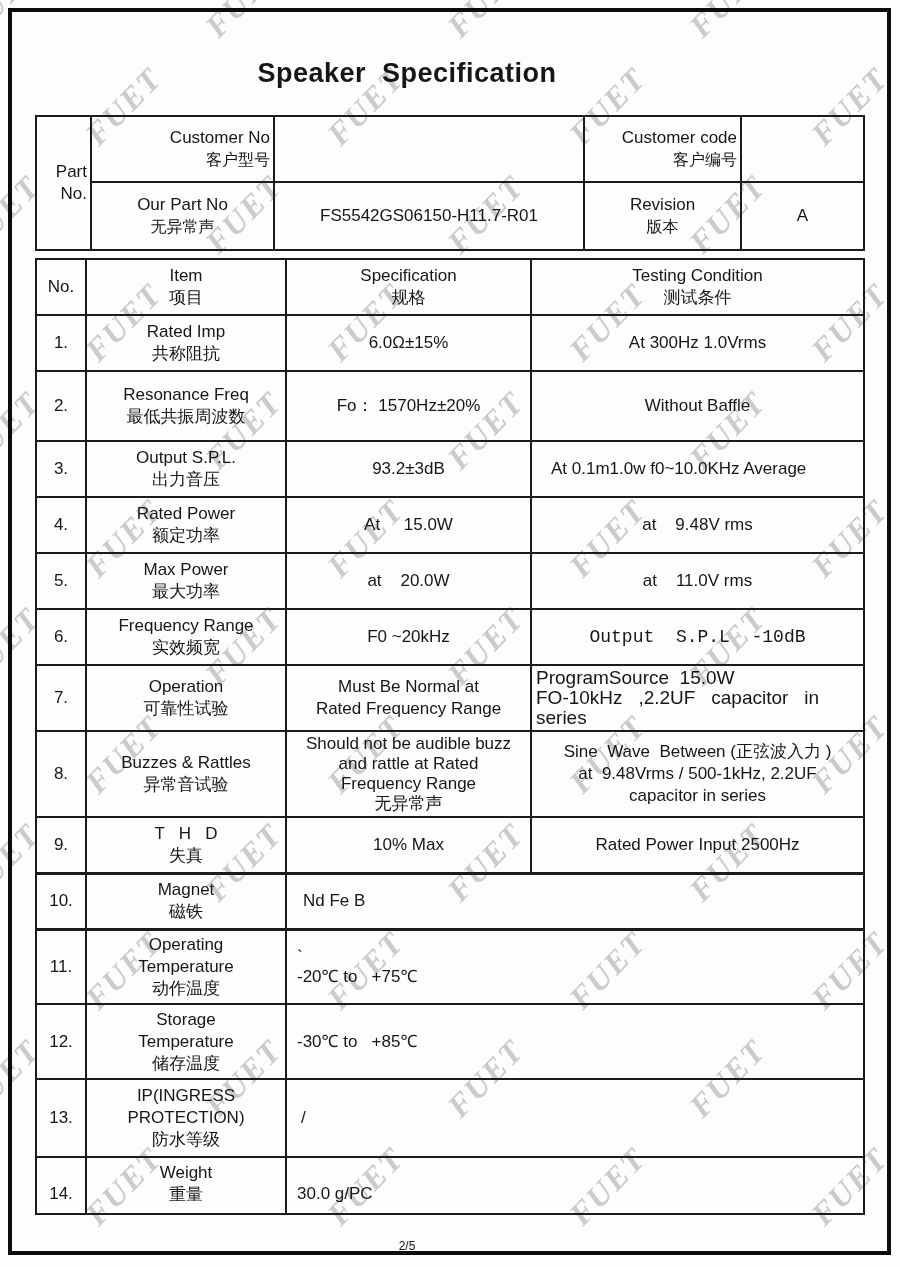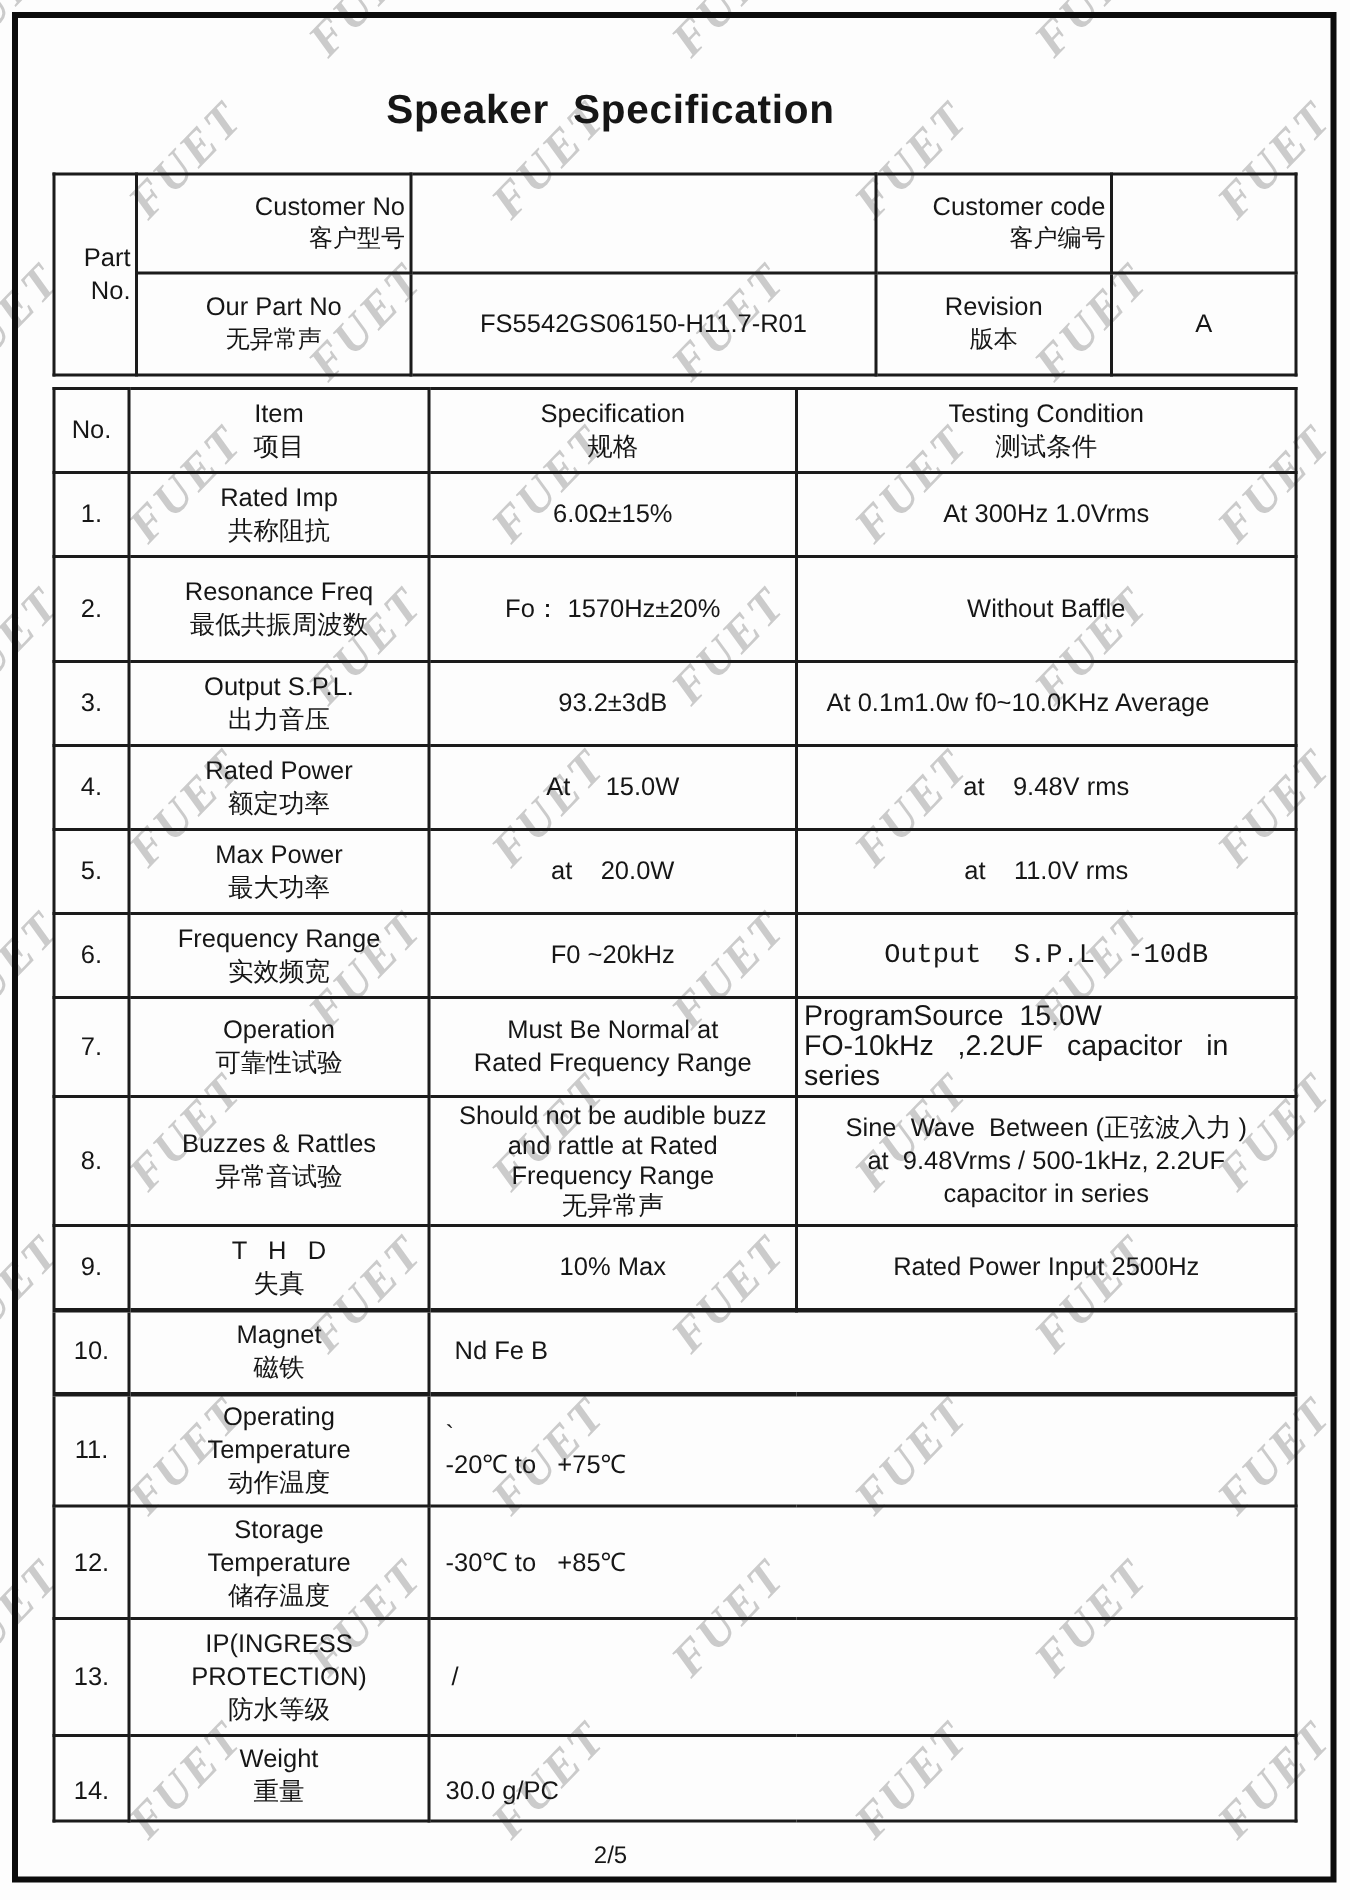--- a/index.html
+++ b/index.html
@@ -34,21 +34,21 @@
   .hdr .r2 td { height:62px; }
   .main { margin-top:7px; }
   .zh { font-size:16px; }
   .tl { text-align:left; padding-left:8px; }
   .small { font-size:19px; line-height:20px; }
   .serif { font-family:Liberation Mono, monospace; font-size:18px; }
   .vleft { text-align:left; padding-left:16px; }
   .thick-top td { border-top-width:3px; }
   .va-top { vertical-align:top; padding-top:4px; }
   .va-bottom { vertical-align:bottom; padding-bottom:8px; }
-  .footer { margin-top:14px; text-align:center; font-size:16px; }
+  .footer { margin-top:24px; text-align:center; font-size:12px; }
 </style>
 </head>
 <body>
 
 <div class="page">
   <div class="wm-layer" style="color: rgb(203, 203, 203);">
       <span class="wm" style="left: -45px; top: -20px;">FUET</span>
       <span class="wm" style="left: 197px; top: -20px;">FUET</span>
       <span class="wm" style="left: 439px; top: -20px;">FUET</span>
       <span class="wm" style="left: 681px; top: -20px;">FUET</span>

